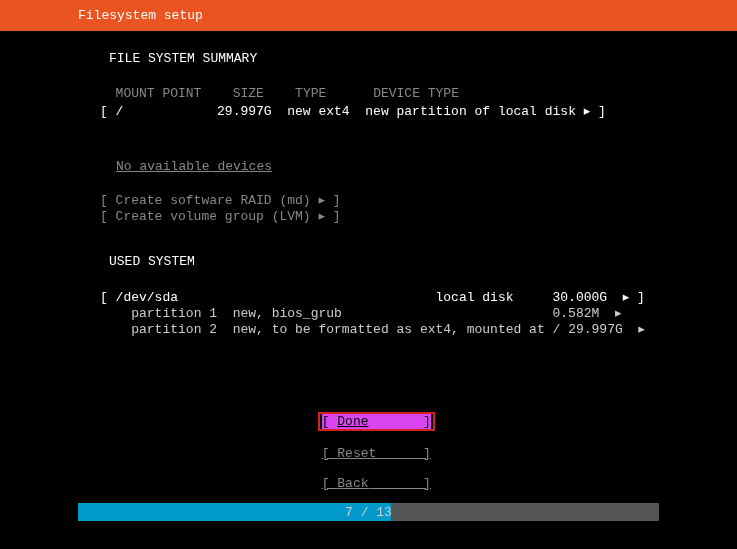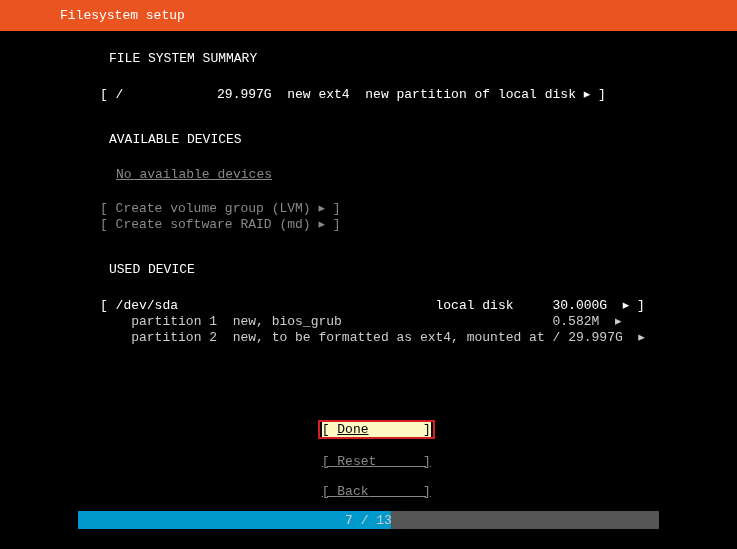--- a/index.html
+++ b/index.html
@@ -12,21 +12,21 @@
       font-family: 'Courier New', monospace;
       font-size: 13px;
       color: #ccc;
       width: 737px;
       height: 549px;
       overflow: hidden;
     }
     .header {
       background: #e95420;
       color: #fff;
-      padding: 8px 0 8px 60px;
+      padding: 8px 0 8px 78px;
       font-size: 13px;
     }
     .content {
       padding: 20px 0 0 100px;
     }
     .section-title {
       color: #fff;
       margin-bottom: 10px;
       margin-left: 9px;
     }
@@ -64,21 +64,21 @@
       color: #888;
       white-space: pre;
       text-decoration: underline;
     }
     .done-wrapper {
       display: inline-block;
       border: 2px solid #d42020;
       padding: 0 2px;
     }
     .done-btn {
-      background: #fef9c3;
+      background: #d946ef;
       color: #000;
       white-space: pre;
       display: inline-block;
     }
     .done-text {
       text-decoration: underline;
     }
     .progress-area {
       margin-top: 12px;
       padding: 0 78px;
@@ -111,34 +111,34 @@
 <body>
 
 <div class="header">
   <span>Filesystem setup</span>
 </div>
 
 <div class="content">
 
   <div class="section-title">FILE SYSTEM SUMMARY</div>
   <div class="small-gap"></div>
+  <div class="columns-header"><span style="white-space:pre">  </span><span>MOUNT POINT</span><span style="white-space:pre">    </span><span>SIZE</span><span style="white-space:pre">    </span><span>TYPE</span><span style="white-space:pre">      </span><span>DEVICE TYPE</span></div>
   <div class="row">[ <span>/</span>            <span>29.997G</span>  <span>new ext4</span>  <span>new partition of local disk</span> <span class="arrow">▸</span> ]</div>
 
   <div class="section-gap"></div>
 
-  <div class="section-title">AVAILABLE DEVICES</div>
   <div class="small-gap"></div>
   <div class="dim" style="padding-left:16px">No available devices</div>
   <div class="medium-gap"></div>
+  <div class="menu-item">[ <span>Create software RAID (md)</span> <span class="arrow">▸</span> ]</div>
   <div class="menu-item">[ <span>Create volume group (LVM)</span> <span class="arrow">▸</span> ]</div>
-  <div class="menu-item">[ <span>Create software RAID (md)</span> <span class="arrow">▸</span> ]</div>
 
   <div class="section-gap"></div>
 
-  <div class="section-title">USED DEVICE</div>
+  <div class="section-title">USED SYSTEM</div>
   <div class="small-gap"></div>
   <div class="row">[ <span>/dev/sda</span>                                 <span>local disk</span>     <span>30.000G</span>  <span class="arrow">▸</span> ]</div>
   <div class="row" style="color:#ccc">    <span>partition 1</span>  <span>new, bios_grub</span>                           <span>0.582M</span>  <span class="arrow">▸</span></div>
   <div class="row" style="color:#ccc">    <span>partition 2</span>  <span>new, to be formatted as ext4, mounted at /</span> <span>29.997G</span>  <span class="arrow">▸</span></div>
 
 </div>
 
 <div class="buttons">
   <span class="done-wrapper"><span class="done-btn">[ <span class="done-text">Done</span>       ]</span></span><br>
   <span class="btn-line">[ <span>Reset</span>      ]</span><br>

